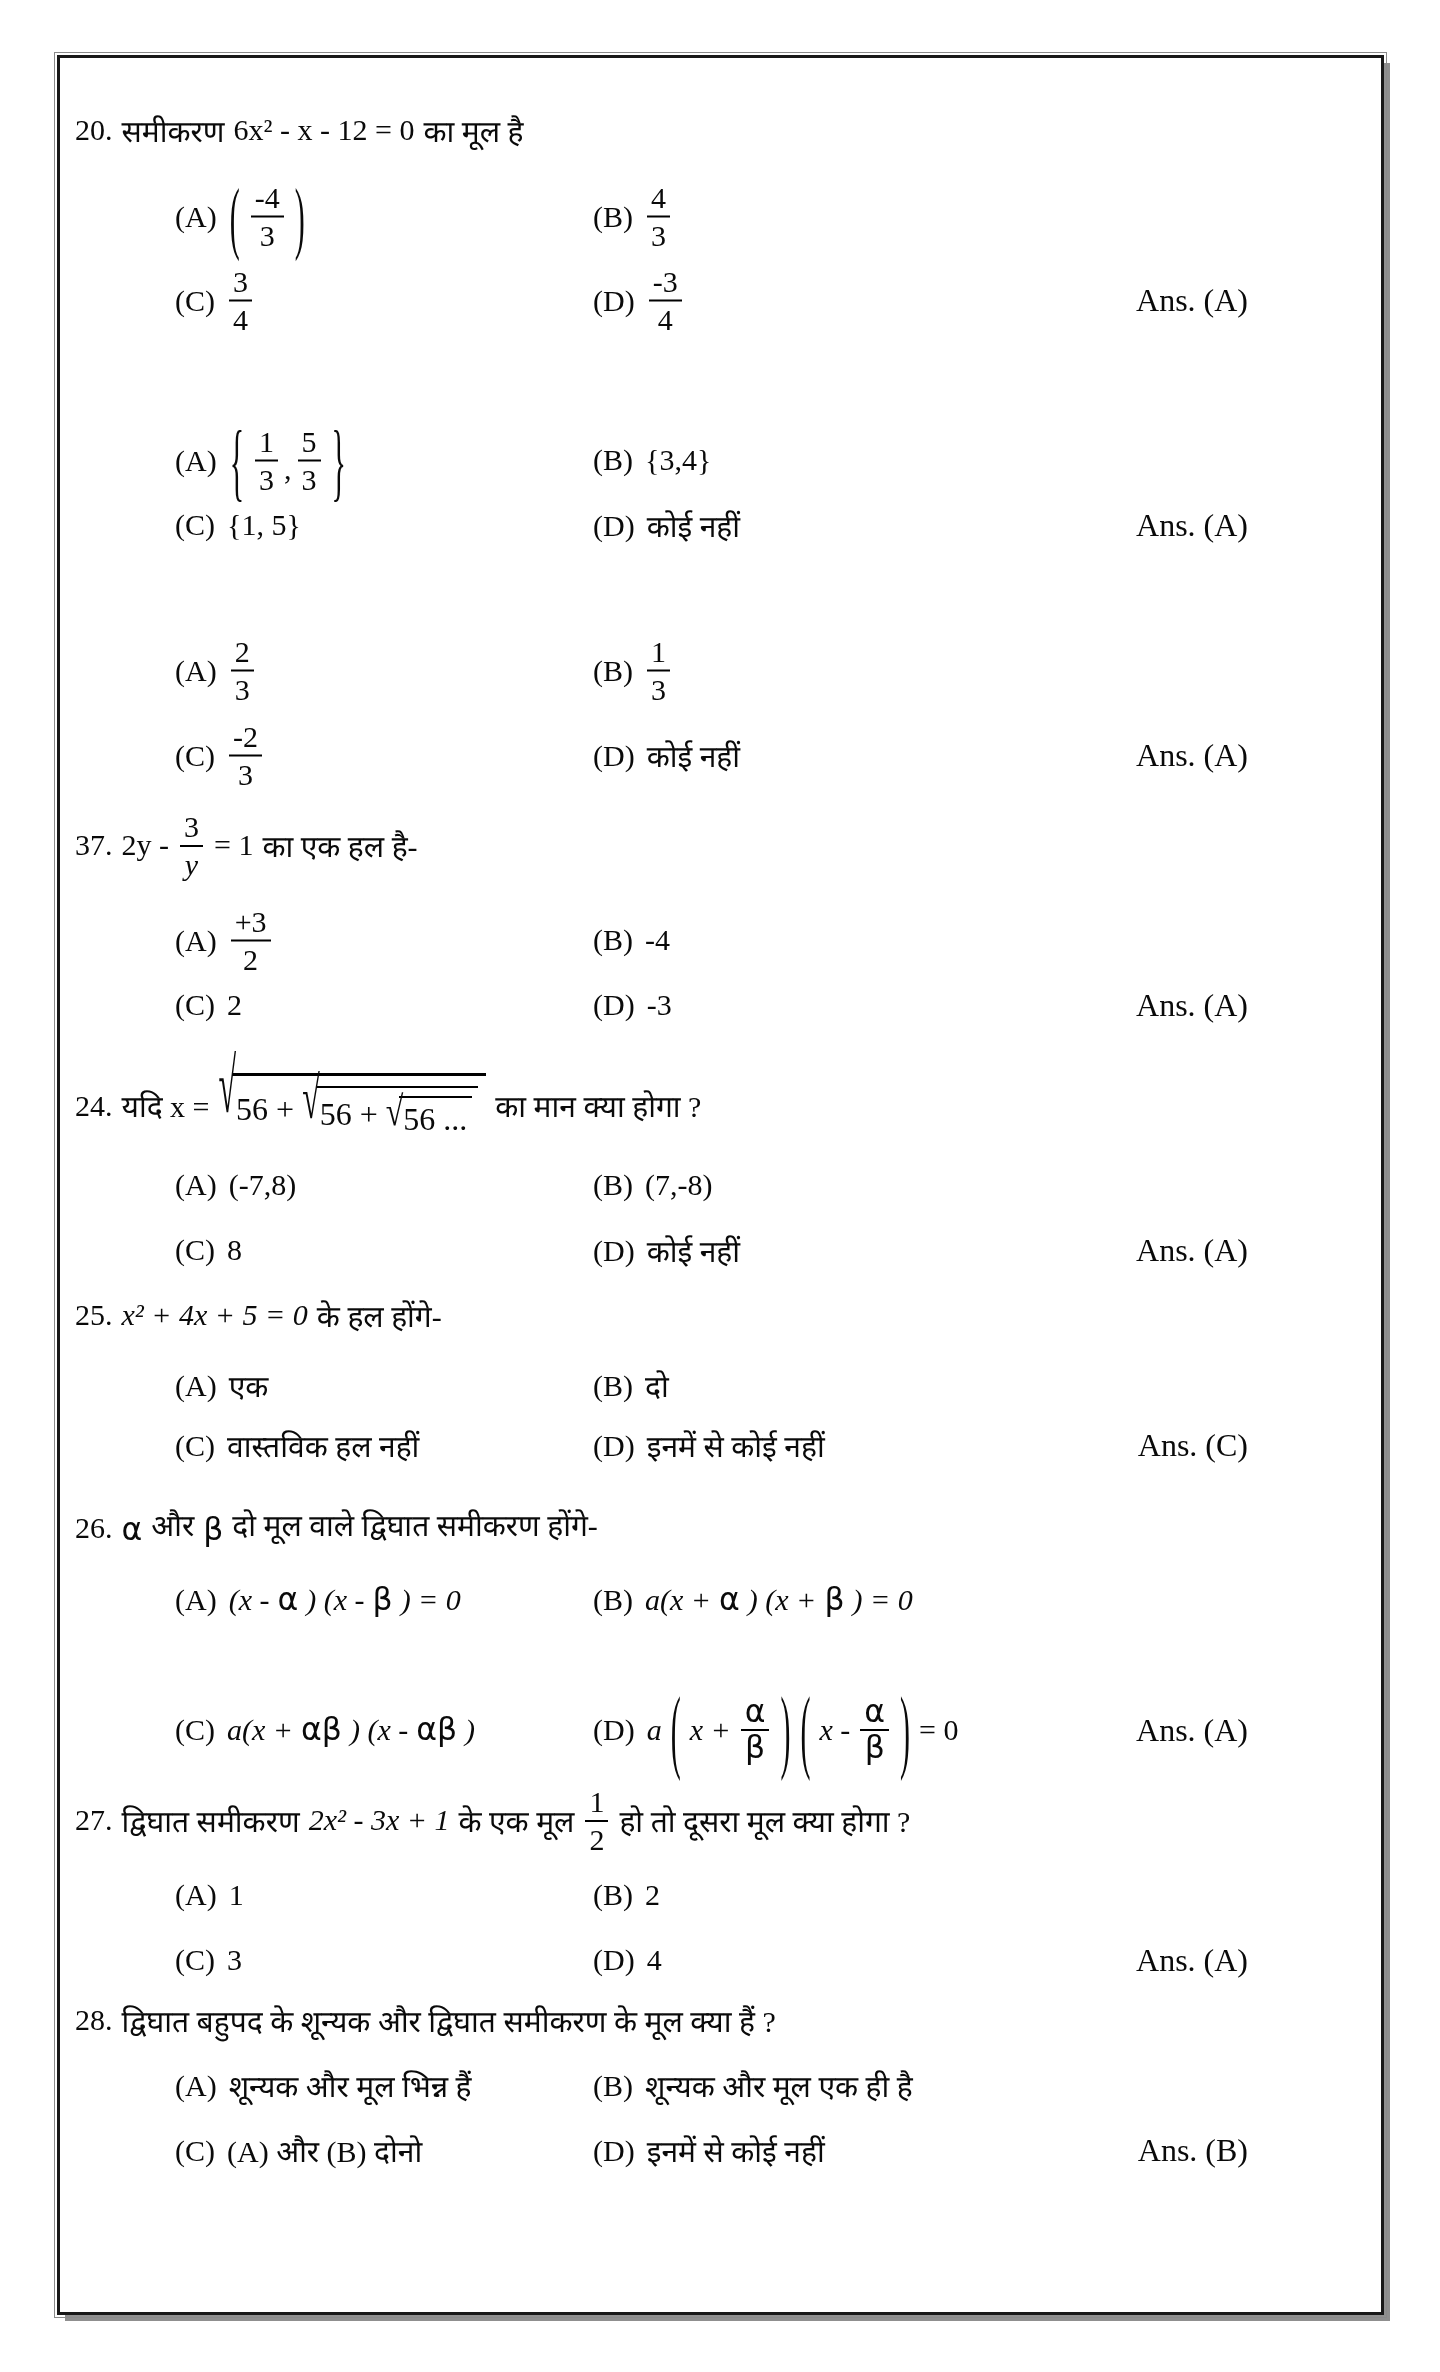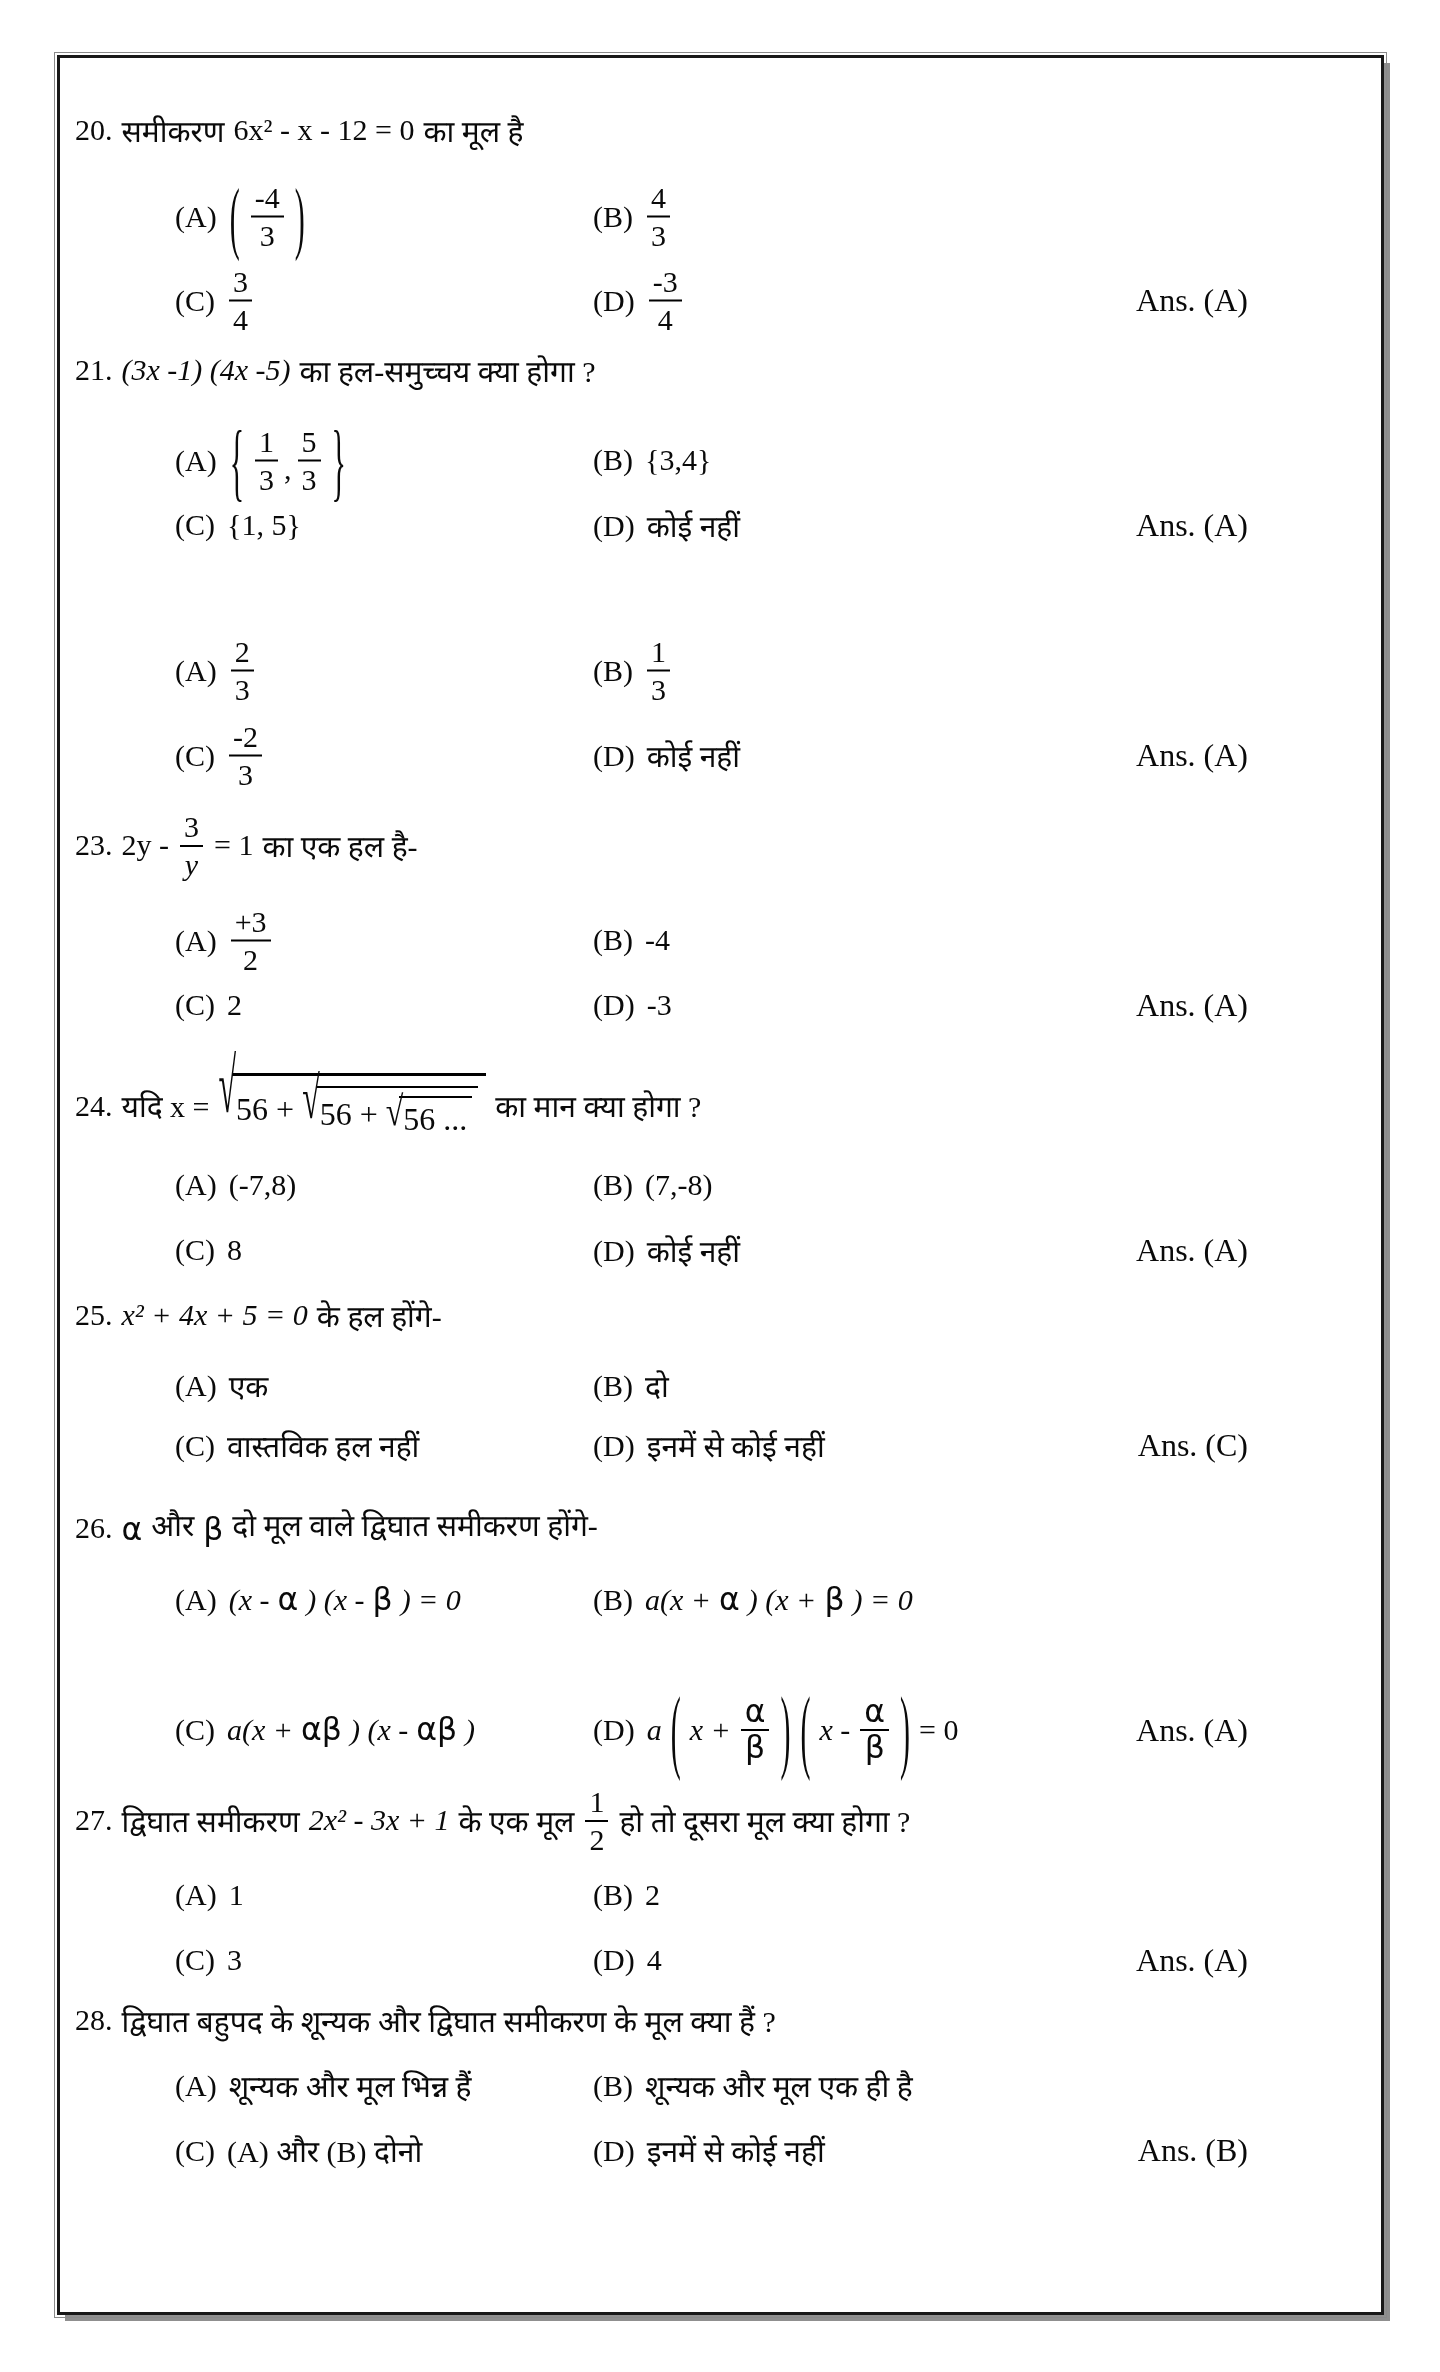--- a/index.html
+++ b/index.html
@@ -84,25 +84,20 @@
     <div class="opt oB">
       <span class="lbl">(D)</span>
       <span class="fr">
           <span class="n">-3</span>
           <span class="d">4</span>
         </span>
     </div>
     <span class="ans">Ans. (A)</span>
   </div>
 
-  <div class="row qline" style="top:293px;height:44px;">
-    <span>21.</span>
-    <span class="eq it">(3x -1) (4x -5)</span>
-    <span>का हल-समुच्चय क्या होगा ?</span>
-  </div>
   <div class="row optrow" style="top:353px;height:104px;">
     <div class="opt oA">
       <span class="lbl">(A)</span>
       <span class="tp" style="--sy:2.9">{</span>
       <span class="fr">
           <span class="n">1</span>
           <span class="d">3</span>
         </span>
       <span class="comma">,</span>
       <span class="fr">
@@ -153,21 +148,21 @@
         </span>
     </div>
     <div class="opt oB">
       <span class="lbl">(D)</span>
       <span>कोई नहीं</span>
     </div>
     <span class="ans">Ans. (A)</span>
   </div>
 
   <div class="row qline" style="top:745px;height:90px;">
-    <span>23.</span>
+    <span>37.</span>
     <span class="eq">2y -</span>
     <span class="fr">
         <span class="n">3</span>
         <span class="d it">y</span>
       </span>
     <span class="eq">= 1</span>
     <span>का एक हल है-</span>
   </div>
   <div class="row optrow" style="top:839px;height:92px;">
     <div class="opt oA">

